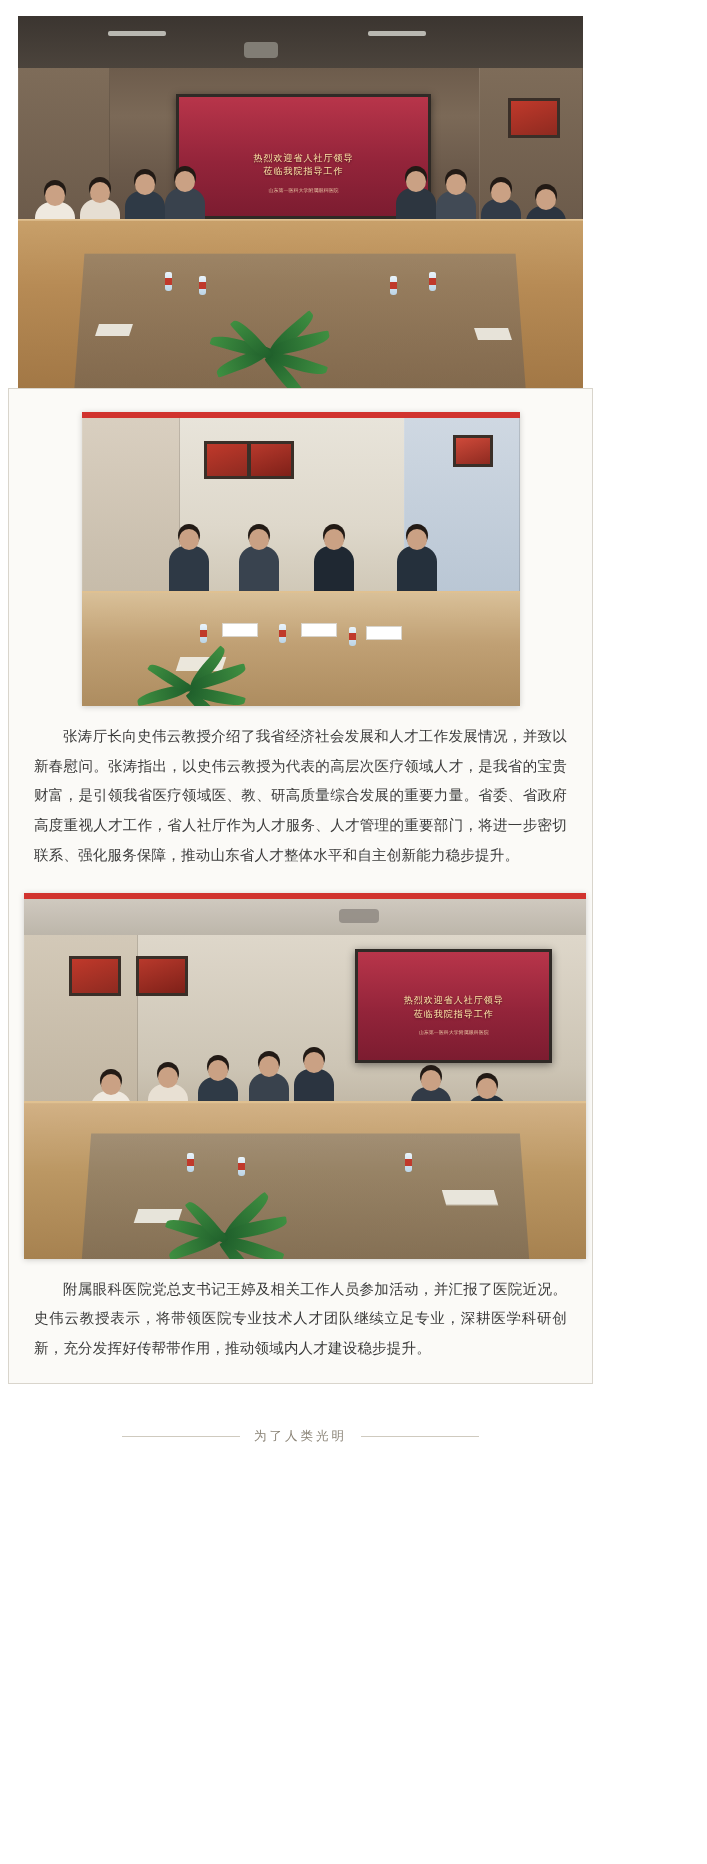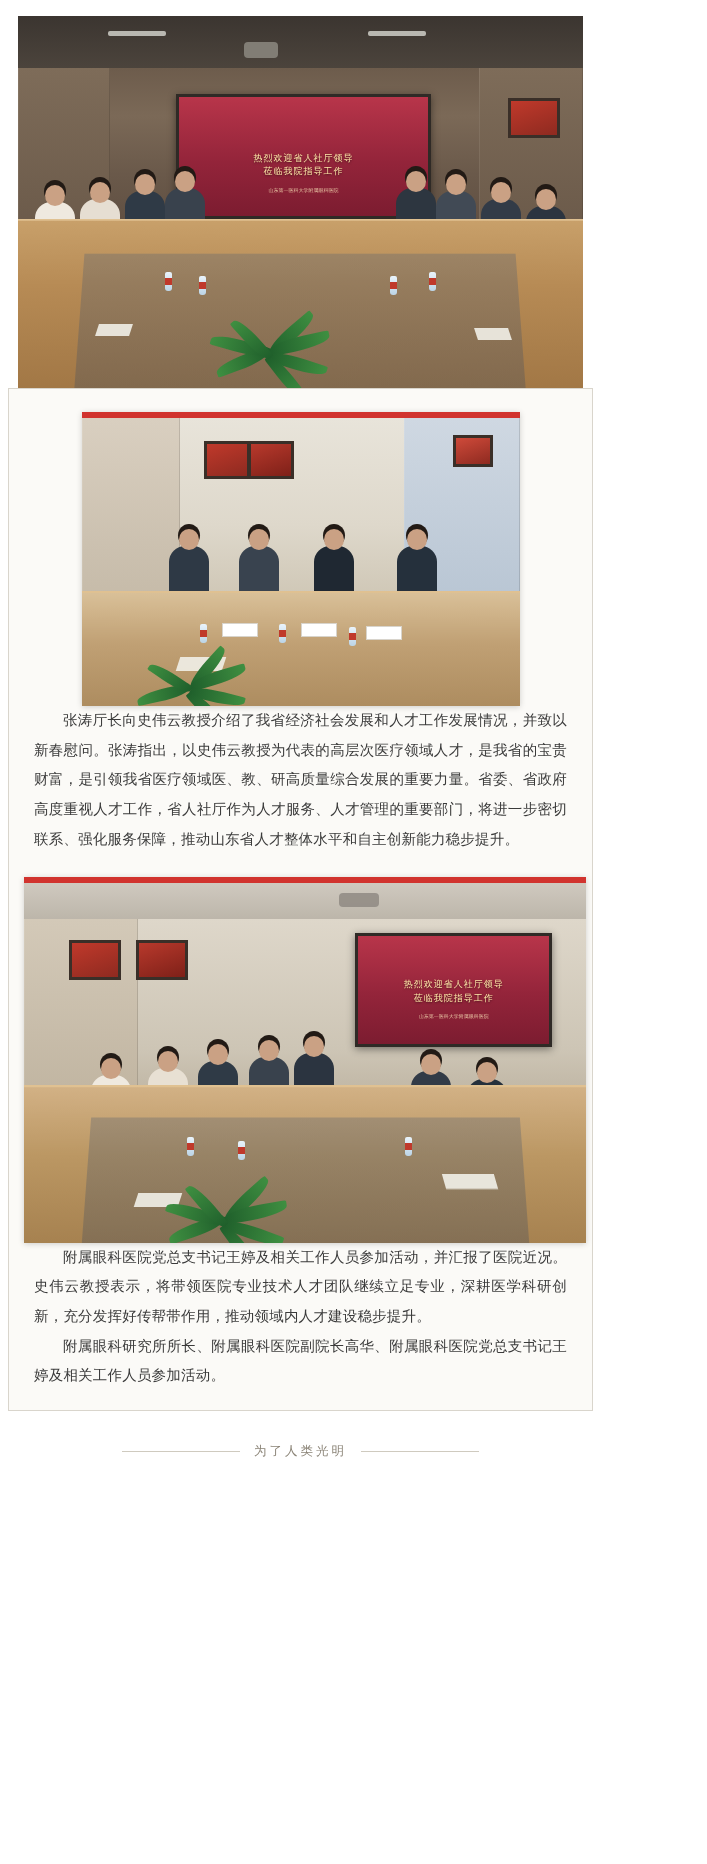--- a/index.html
+++ b/index.html
@@ -212,34 +212,34 @@
     height: 6px;
     background: #d1332e;
   }
   .photo-card .photo {
     height: 288px;
   }
   .framed .para {
     padding: 0 10px;
   }
   .para-gap {
-    margin-top: 0;
+    margin-top: 16px;
   }
 
   .photo-card-2 {
     width: 562px;
     margin: 22px auto 0 auto;
   }
   .photo-card-2 .photo {
     height: 360px;
   }
 
   
   .footer {
-    margin: 32px 0 22px 0;
+    margin: 44px 0 22px 0;
     display: flex;
     align-items: center;
     justify-content: center;
     gap: 14px;
   }
   .footer-line {
     height: 1px;
     width: 118px;
     background: #cfcabf;
   }
@@ -398,21 +398,20 @@
               <div class="leaf" style="left:50%;top:46%;width:58px;height:13px;transform:rotate(162deg);"></div>
               <div class="leaf" style="left:50%;top:49%;width:60px;height:13px;transform:rotate(198deg);"></div>
               <div class="leaf" style="left:50%;top:52%;width:54px;height:12px;transform:rotate(230deg);"></div>
             </div>
           </div>
         </div>
       </div>
 
       <div class="para-gap">
         <p class="para">附属眼科医院党总支书记王婷及相关工作人员参加活动，并汇报了医院近况。史伟云教授表示，将带领医院专业技术人才团队继续立足专业，深耕医学科研创新，充分发挥好传帮带作用，推动领域内人才建设稳步提升。</p>
-        <p class="para">附属眼科研究所所长、附属眼科医院副院长高华、附属眼科医院党总支书记王婷及相关工作人员参加活动。</p>
       </div>
 
     </div>
   </div>
 
   <div class="footer">
     <span class="footer-line"></span>
     <span class="footer-text">为了人类光明</span>
     <span class="footer-line"></span>
   </div>

